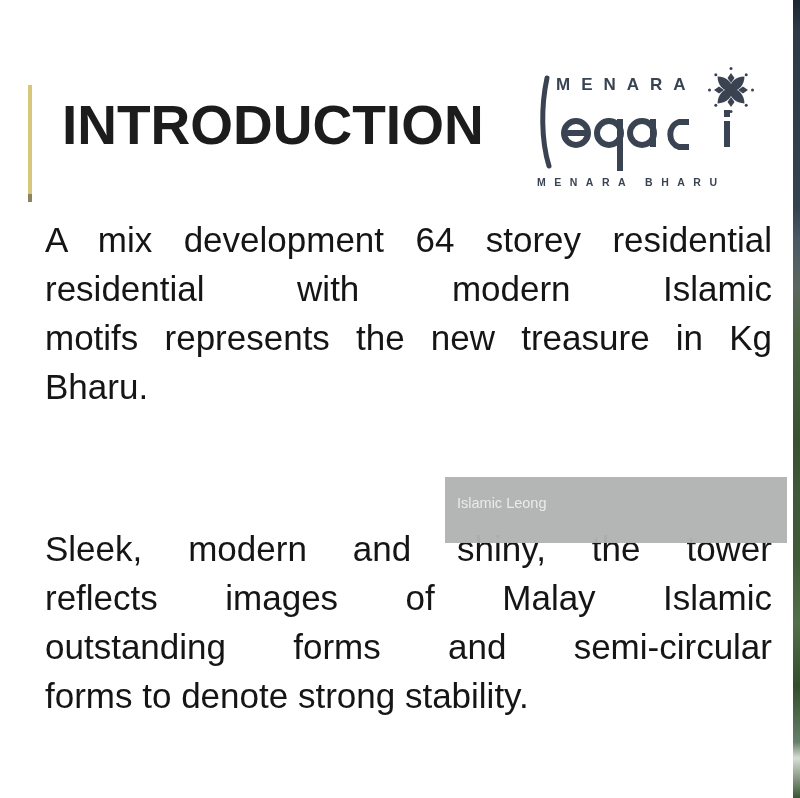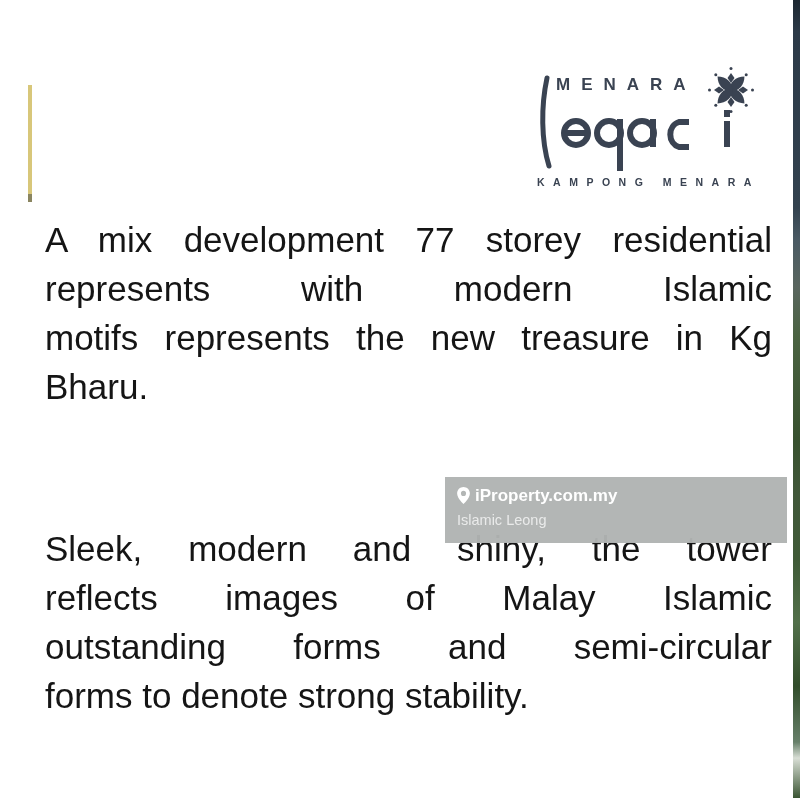--- a/index.html
+++ b/index.html
@@ -56,20 +56,21 @@
       #d8ded5 95%, #3a5533 100%);
   }
 </style>
 </head>
 <body>
 
 <div class="slide">
 
   <div class="accent-line"></div>
 
+  <div class="title">INTRODUCTION</div>
 
   <div class="logo">
     <svg width="235" height="130" viewBox="0 0 235 130" aria-label="legasi">
 
       <g stroke="#3a4352" fill="none">
         <path d="M15 12 C9 40 9 74 17 100" stroke-width="5" stroke-linecap="round"></path>
       </g>
       <g fill="#3a4352">
 
         <circle cx="44" cy="67" r="12" fill="none" stroke="#3a4352" stroke-width="6"></circle>
@@ -106,42 +107,36 @@
           <circle cx="21.5" cy="0" r="1.5"></circle>
             <circle cx="15.2" cy="15.2" r="1.5"></circle>
           <circle cx="0" cy="21.5" r="1.5"></circle>
             <circle cx="-15.2" cy="15.2" r="1.5"></circle>
           <circle cx="-21.5" cy="0" r="1.5"></circle>
             <circle cx="-15.2" cy="-15.2" r="1.5"></circle>
         </g>
       </g>
     </svg>
     <span class="brand-top">MENARA</span>
-    <span class="brand-bottom">KAMPONG MENARA</span>
+    <span class="brand-bottom">MENARA BHARU</span>
   </div>
 
   <div class="body-block p1">
-    <div class="line">A mix development 77 storey residential</div>
-    <div class="line">represents with modern Islamic</div>
+    <div class="line">A mix development 64 storey residential</div>
+    <div class="line">residential with modern Islamic</div>
     <div class="line">motifs represents the new treasure in Kg</div>
     <div class="line last">Bharu.</div>
   </div>
 
   <div class="body-block p2">
     <div class="line">Sleek, modern and shiny, the tower</div>
     <div class="line">reflects images of Malay Islamic</div>
     <div class="line">outstanding forms and semi-circular</div>
     <div class="line last">forms to denote strong stability.</div>
   </div>
 
   <div class="watermark">
-    <div class="wm-site-row">
-      <svg width="13" height="17" viewBox="0 0 12 16">
-        <path fill="#ffffff" fill-rule="evenodd" d="M6 0 C2.7 0 0 2.7 0 6 c0 4.4 6 10 6 10 s6 -5.6 6 -10 C12 2.7 9.3 0 6 0 Z M6 8.4 A2.4 2.4 0 1 1 6 3.6 A2.4 2.4 0 0 1 6 8.4 Z"></path>
-      </svg>
-      <span class="wm-site">iProperty.com.my</span>
-    </div>
     <span class="wm-agent">Islamic Leong</span>
   </div>
 
   <div class="photo-strip"></div>
 
 </div>
 
 </body></html>

